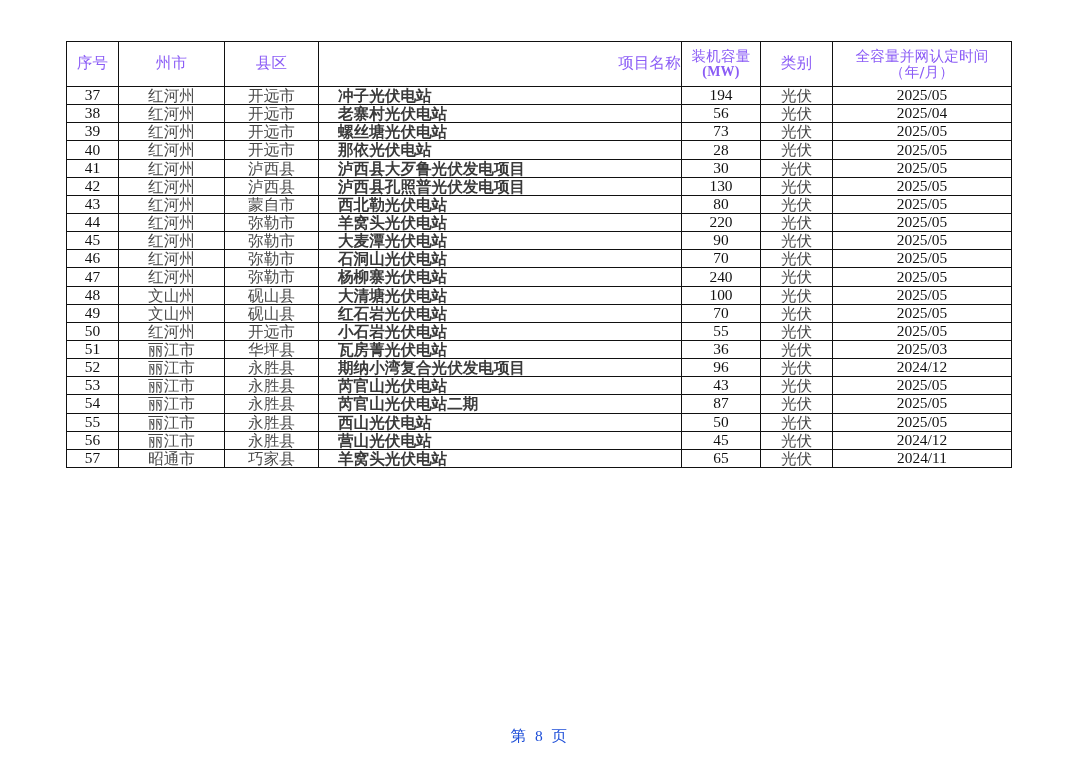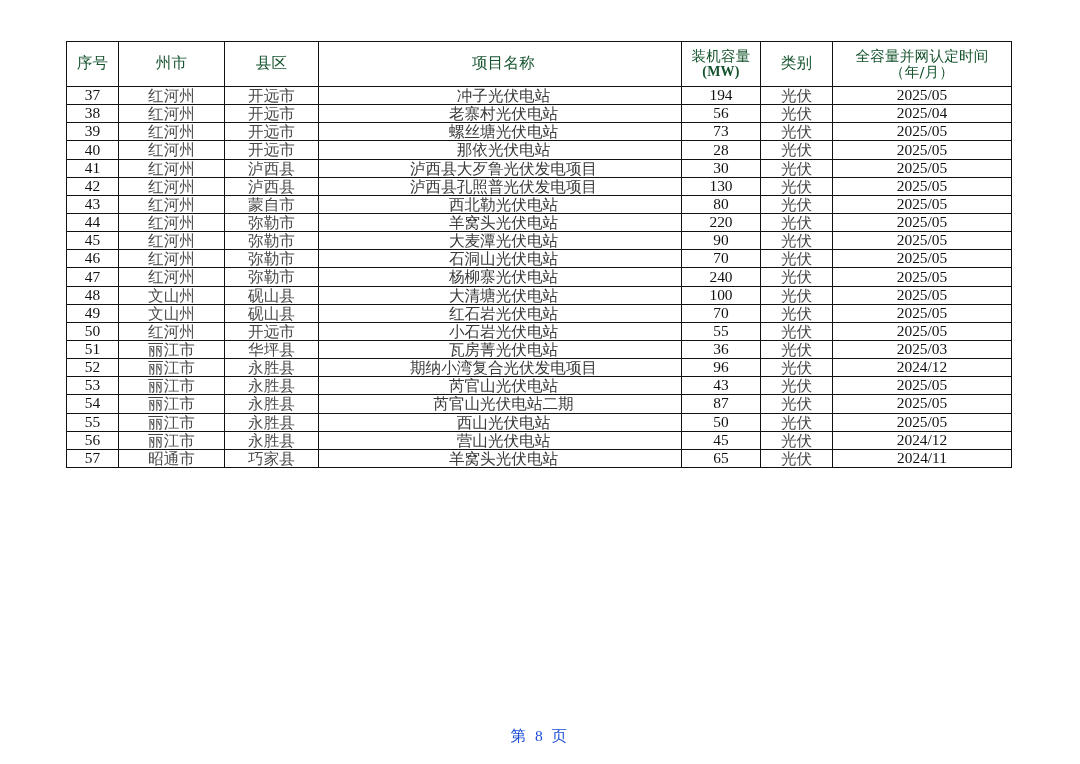--- a/index.html
+++ b/index.html
@@ -49,25 +49,25 @@
   col.c-type  { width: 72px; }
   col.c-date  { width: 179px; }
 
   thead tr { height: 45px; }
   thead th {
     font-family: "DejaVu Sans", "Liberation Sans", sans-serif;
     font-weight: bold;
     font-size: 15.5px;
     line-height: 1.12;
     text-align: center;
-    color: #14532d;
+    color: #8b5cf6;
     letter-spacing: 0.2px;
   }
   thead th.th-name {
-    text-align: center;
+    text-align: right;
     padding-left: 7px;
   }
   thead th.th-cap  { font-size: 14.5px; }
   thead th.th-date { font-size: 14.6px; padding: 0 18px; }
   .cap-unit {
     font-family: "Liberation Serif", serif;
     font-weight: bold;
     font-size: 14px;
     display: block;
   }
@@ -85,23 +85,24 @@
     font-size: 15.4px;
   }
   tbody td.c-cap-cell,
   tbody td.c-date-cell {
     font-family: "Liberation Serif", "DejaVu Serif", serif;
     color: #111;
     font-size: 15.4px;
     margin-top: 20px;
   }
   tbody td.c-name-cell {
-    text-align: center;
-    padding-left: 7px;
+    text-align: left;
+    padding-left: 19px;
     color: #3a3a3a;
+    font-weight: bold;
   }
   tbody td.c-city-cell,
   tbody td.c-cnty-cell,
   tbody td.c-type-cell {
     color: #4a4a4a;
   }
 
   .footer {
     position: absolute;
     left: 0;

